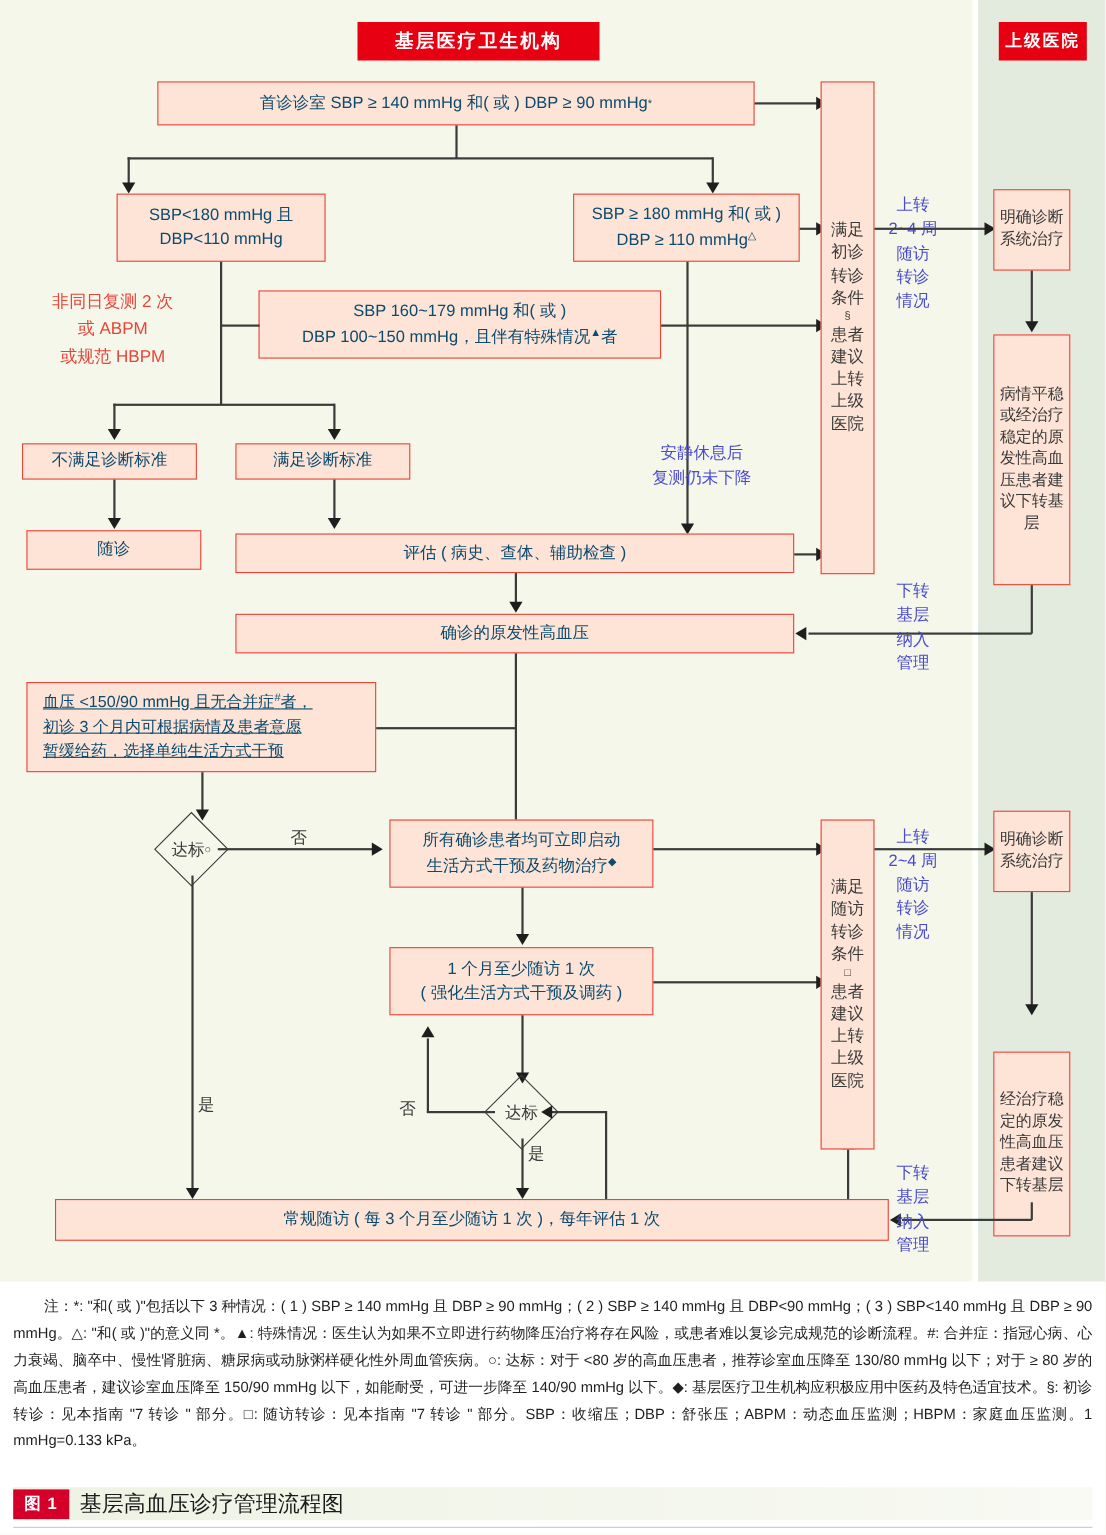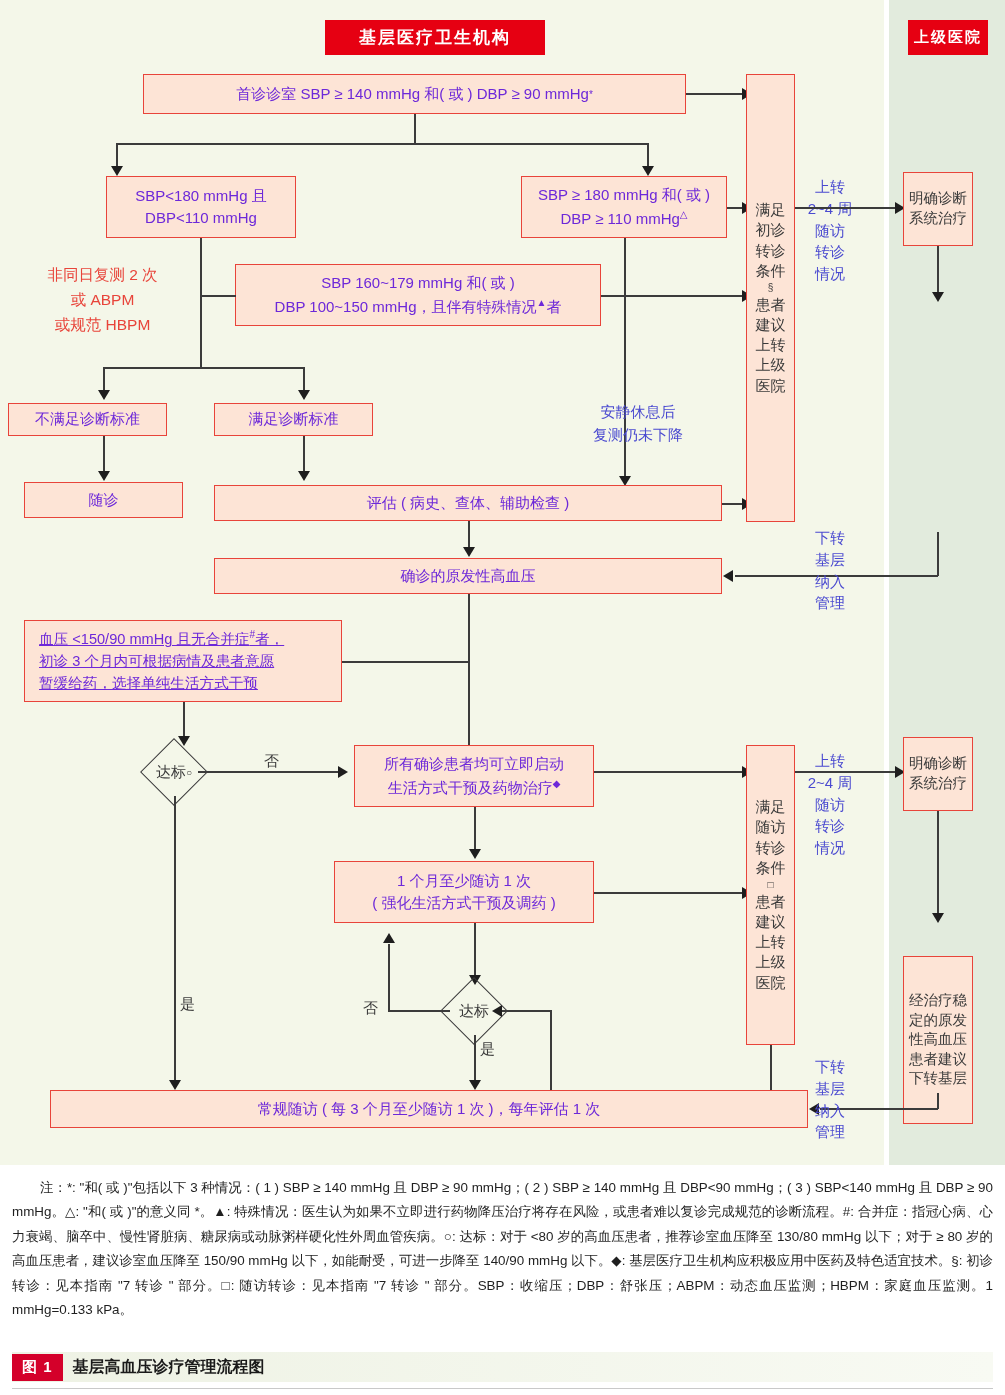--- a/index.html
+++ b/index.html
@@ -22,21 +22,21 @@
     font-size:17px;font-weight:bold;letter-spacing:2px;
   }
 
   
   .box{
     position:absolute;
     background:#fde4d6;
     border:1.5px solid #e8443a;
     display:flex;align-items:center;justify-content:center;
     text-align:center;
-    color:#6d28d9;
+    color:#0c4a6e;
     font-size:15px;
     line-height:1.5;
     box-sizing:border-box;
     padding:3px 6px;
   }
 
   
   .vbox{
     position:absolute;
     background:#fde4d6;
@@ -96,21 +96,21 @@
 
   .figcap{
     position:absolute;left:12px;top:1352px;width:981px;height:30px;
     background:linear-gradient(to right,#eef2e4,#f8faf3);
     display:flex;align-items:center;
   }
   .figcap-tag{
     background:#d4002a;color:#fff;font-size:15px;font-weight:bold;
     padding:4px 10px;margin-right:10px;letter-spacing:1px;
   }
-  .figcap-txt{font-size:16px;font-weight:bold;color:#1a1a1a;}
+  .figcap-txt{font-size:20px;font-weight:normal;color:#1a1a1a;}
   .figrule{position:absolute;left:12px;top:1388px;width:981px;height:1px;background:#c9c9c9;}
 </style>
 </head>
 <body>
 
 <div id="root">
 
   <div class="panel-left"></div>
   <div class="panel-right"></div>
 
@@ -170,21 +170,21 @@
   <div class="arr arr-d" style="left:98px;top:390px;"></div>
   <div class="ln lnv" style="left:303px;top:367px;height:25px;"></div>
   <div class="arr arr-d" style="left:298px;top:390px;"></div>
 
   <div class="lbl lbl-red" style="left:20px;top:263px;width:165px;">
     <div>非同日复测 2 次</div>
     <div>或 ABPM</div>
     <div>或规范 HBPM</div>
   </div>
 
-  <div class="box" style="left:8px;top:403px;width:159px;height:33px;">
+  <div class="box" style="left:20px;top:403px;width:159px;height:33px;">
     <span>不满足诊断标准</span>
   </div>
 
   <div class="box" style="left:214px;top:403px;width:159px;height:33px;">
     <span>满足诊断标准</span>
   </div>
 
   <div class="ln lnv" style="left:103px;top:436px;height:37px;"></div>
   <div class="arr arr-d" style="left:98px;top:471px;"></div>
   <div class="ln lnv" style="left:303px;top:436px;height:37px;"></div>
@@ -237,20 +237,31 @@
 
   <div class="vbox" style="left:903px;top:172px;width:70px;height:74px;font-size:14.5px;">
     <div>
       <span>明确诊断</span>
       <span>系统治疗</span>
     </div>
   </div>
   <div class="ln lnv" style="left:937px;top:246px;height:48px;"></div>
   <div class="arr arr-d" style="left:932px;top:292px;"></div>
 
+  <div class="vbox" style="left:903px;top:304px;width:70px;height:228px;font-size:14.5px;">
+    <div>
+      <span>病情平稳</span>
+      <span>或经治疗</span>
+      <span>稳定的原</span>
+      <span>发性高血</span>
+      <span>压患者建</span>
+      <span>议下转基</span>
+      <span>层</span>
+    </div>
+  </div>
 
   <div class="ln lnv" style="left:937px;top:532px;height:44px;"></div>
   <div class="ln lnh" style="left:735px;top:575px;width:203px;"></div>
   <div class="arr arr-l" style="left:723px;top:570px;"></div>
 
   <div class="lbl lbl-blue-v" style="left:805px;top:527px;width:50px;">
     <div>下转</div>
     <div>基层</div>
     <div>纳入</div>
     <div>管理</div>
@@ -288,21 +299,21 @@
     <span>所有确诊患者均可立即启动</span>
     <span><span>生活方式干预及药物治疗</span><span class="sup">◆</span></span>
   </div>
 
   <div class="ln lnh" style="left:594px;top:771px;width:152px;"></div>
   <div class="arr arr-r" style="left:742px;top:766px;"></div>
 
   <div class="ln lnv" style="left:474px;top:807px;height:44px;"></div>
   <div class="arr arr-d" style="left:469px;top:849px;"></div>
 
-  <div class="box" style="left:334px;top:861px;width:260px;height:62px;flex-direction:column;">
+  <div class="box" style="left:354px;top:861px;width:240px;height:62px;flex-direction:column;">
     <span>1 个月至少随访 1 次</span>
     <span>( 强化生活方式干预及调药 )</span>
   </div>
 
   <div class="ln lnh" style="left:594px;top:892px;width:152px;"></div>
   <div class="arr arr-r" style="left:742px;top:887px;"></div>
 
   <div class="ln lnv" style="left:474px;top:923px;height:54px;"></div>
   <div class="arr arr-d" style="left:469px;top:975px;"></div>
 

